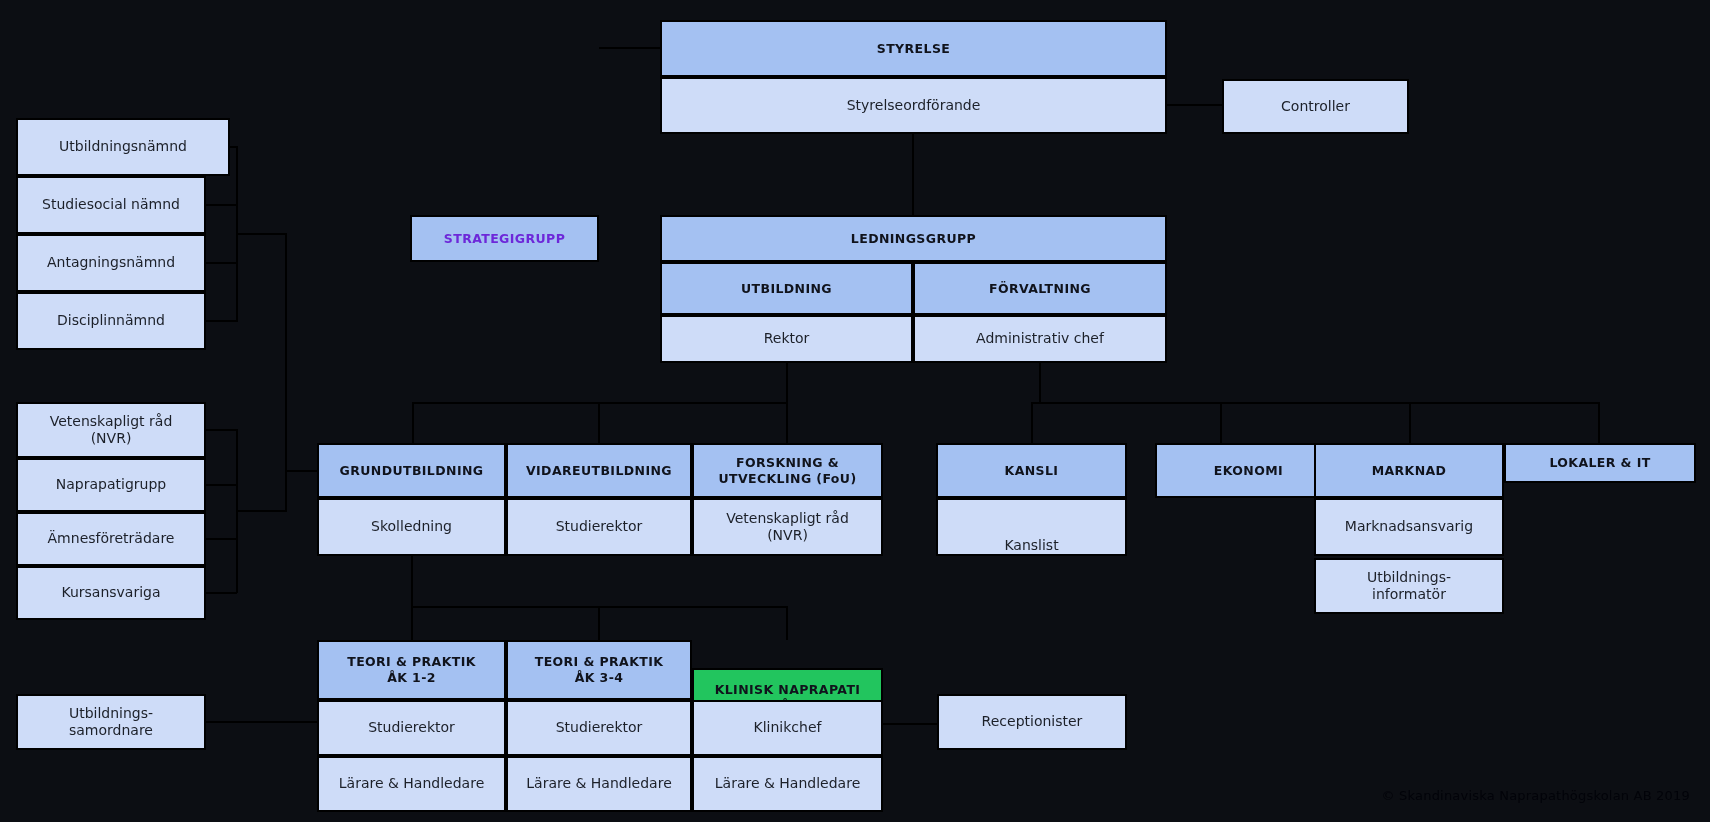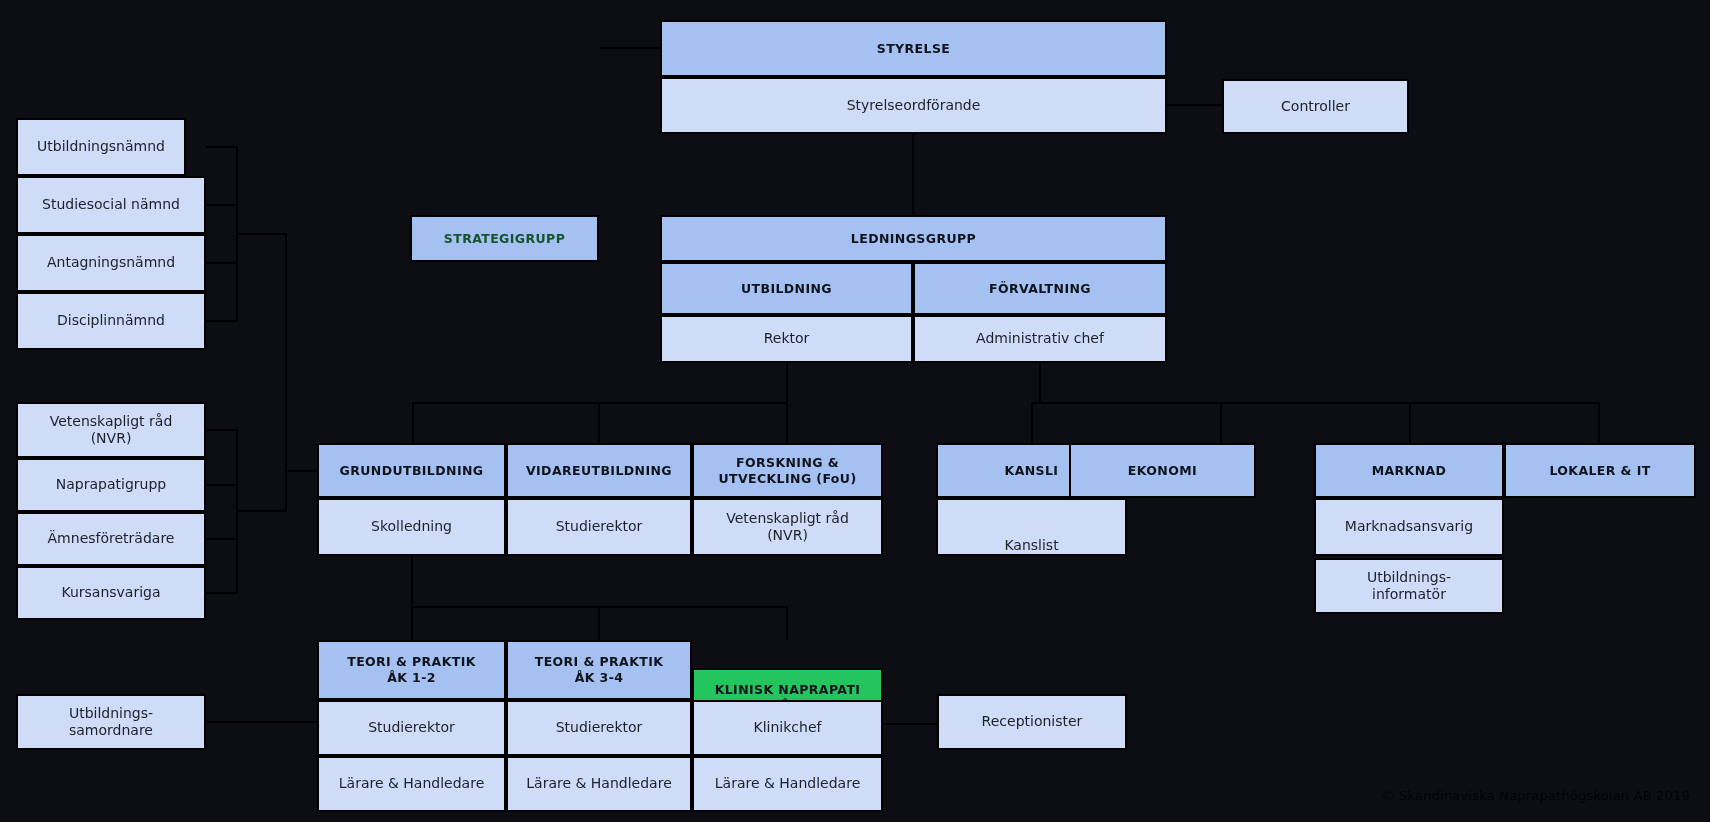--- a/index.html
+++ b/index.html
@@ -82,33 +82,33 @@
     <div class="line h" style="left: 285px; top: 470px; width: 33px; background: rgb(0, 0, 0);"></div>
     <div class="node header" style="left: 660px; top: 20px; width: 507px; height: 57px; background: rgb(164, 193, 242); border-color: rgb(0, 0, 0); color: rgb(16, 19, 28);">
       <div class="nline">STYRELSE</div>
     </div>
     <div class="node content" style="left: 660px; top: 77px; width: 507px; height: 57px; background: rgb(206, 220, 248); border-color: rgb(0, 0, 0); color: rgb(28, 32, 41);">
       <div class="nline">Styrelseordförande</div>
     </div>
     <div class="node content" style="left: 1222px; top: 79px; width: 187px; height: 55px; background: rgb(206, 220, 248); border-color: rgb(0, 0, 0); color: rgb(28, 32, 41);">
       <div class="nline">Controller</div>
     </div>
-    <div class="node content" style="left: 16px; top: 118px; width: 170px; height: 58px; background: rgb(206, 220, 248); border-color: rgb(0, 0, 0); color: rgb(28, 32, 41);">
+    <div class="node content" style="left: 16px; top: 118px; width: 214px; height: 58px; background: rgb(206, 220, 248); border-color: rgb(0, 0, 0); color: rgb(28, 32, 41);">
       <div class="nline">Utbildningsnämnd</div>
     </div>
     <div class="node content" style="left: 16px; top: 176px; width: 190px; height: 58px; background: rgb(206, 220, 248); border-color: rgb(0, 0, 0); color: rgb(28, 32, 41);">
       <div class="nline">Studiesocial nämnd</div>
     </div>
     <div class="node content" style="left: 16px; top: 234px; width: 190px; height: 58px; background: rgb(206, 220, 248); border-color: rgb(0, 0, 0); color: rgb(28, 32, 41);">
       <div class="nline">Antagningsnämnd</div>
     </div>
     <div class="node content" style="left: 16px; top: 292px; width: 190px; height: 58px; background: rgb(206, 220, 248); border-color: rgb(0, 0, 0); color: rgb(28, 32, 41);">
       <div class="nline">Disciplinnämnd</div>
     </div>
-    <div class="node header" style="left: 410px; top: 215px; width: 189px; height: 47px; background: rgb(164, 193, 242); border-color: rgb(0, 0, 0); color: #14532d;">
+    <div class="node header" style="left: 410px; top: 215px; width: 189px; height: 47px; background: rgb(164, 193, 242); border-color: rgb(0, 0, 0); color: #6d28d9;">
       <div class="nline">STRATEGIGRUPP</div>
     </div>
     <div class="node header" style="left: 660px; top: 215px; width: 507px; height: 47px; background: rgb(164, 193, 242); border-color: rgb(0, 0, 0); color: rgb(16, 19, 28);">
       <div class="nline">LEDNINGSGRUPP</div>
     </div>
     <div class="node header" style="left: 660px; top: 262px; width: 253px; height: 53px; background: rgb(164, 193, 242); border-color: rgb(0, 0, 0); color: rgb(16, 19, 28);">
       <div class="nline">UTBILDNING</div>
     </div>
     <div class="node header" style="left: 913px; top: 262px; width: 254px; height: 53px; background: rgb(164, 193, 242); border-color: rgb(0, 0, 0); color: rgb(16, 19, 28);">
       <div class="nline">FÖRVALTNING</div>
@@ -148,27 +148,27 @@
     <div class="node content" style="left: 506px; top: 498px; width: 186px; height: 58px; background: rgb(206, 220, 248); border-color: rgb(0, 0, 0); color: rgb(28, 32, 41);">
       <div class="nline">Studierektor</div>
     </div>
     <div class="node content" style="left: 692px; top: 498px; width: 191px; height: 58px; background: rgb(206, 220, 248); border-color: rgb(0, 0, 0); color: rgb(28, 32, 41);">
       <div class="nline">Vetenskapligt råd</div>
       <div class="nline">(NVR)</div>
     </div>
     <div class="node header" style="left: 936px; top: 443px; width: 191px; height: 55px; background: rgb(164, 193, 242); border-color: rgb(0, 0, 0); color: rgb(16, 19, 28);">
       <div class="nline">KANSLI</div>
     </div>
-    <div class="node header" style="left: 1069px; top: 443px; width: 187px; height: 55px; background: rgb(164, 193, 242); border-color: rgb(0, 0, 0); color: rgb(16, 19, 28);">
+    <div class="node header" style="left: 1155px; top: 443px; width: 187px; height: 55px; background: rgb(164, 193, 242); border-color: rgb(0, 0, 0); color: rgb(16, 19, 28);">
       <div class="nline">EKONOMI</div>
     </div>
     <div class="node header" style="left: 1314px; top: 443px; width: 190px; height: 55px; background: rgb(164, 193, 242); border-color: rgb(0, 0, 0); color: rgb(16, 19, 28);">
       <div class="nline">MARKNAD</div>
     </div>
-    <div class="node header" style="left: 1504px; top: 443px; width: 192px; height: 55px; background: rgb(164, 193, 242); border-color: rgb(0, 0, 0); color: rgb(16, 19, 28); text-align: center;">
+    <div class="node header" style="left: 1504px; top: 443px; width: 192px; height: 40px; background: rgb(164, 193, 242); border-color: rgb(0, 0, 0); color: rgb(16, 19, 28); text-align: center;">
       <div class="nline">LOKALER &amp; IT</div>
     </div>
     <div class="node content" style="left: 936px; top: 498px; width: 191px; height: 58px; background: rgb(206, 220, 248); border-color: rgb(0, 0, 0); color: rgb(28, 32, 41); justify-content: flex-end;">
       <div class="nline">Kanslist</div>
     </div>
     <div class="node content" style="left: 1314px; top: 498px; width: 190px; height: 58px; background: rgb(206, 220, 248); border-color: rgb(0, 0, 0); color: rgb(28, 32, 41);">
       <div class="nline">Marknadsansvarig</div>
     </div>
     <div class="node content" style="left: 1314px; top: 558px; width: 190px; height: 56px; background: rgb(206, 220, 248); border-color: rgb(0, 0, 0); color: rgb(28, 32, 41);">
       <div class="nline">Utbildnings-</div>

